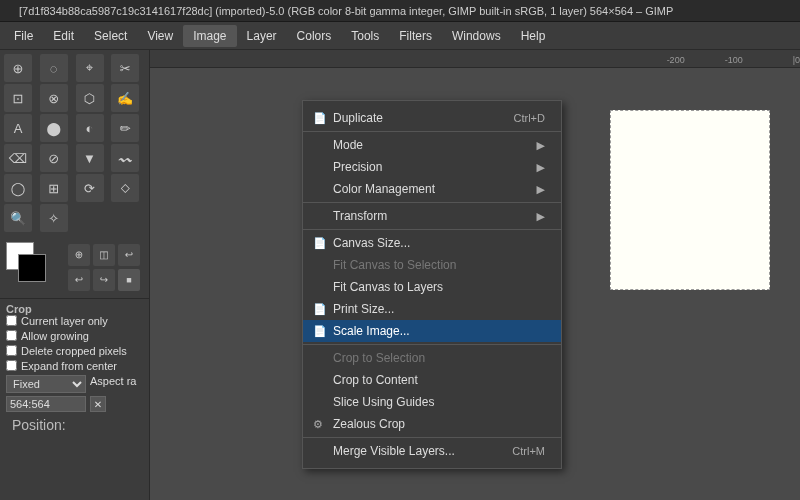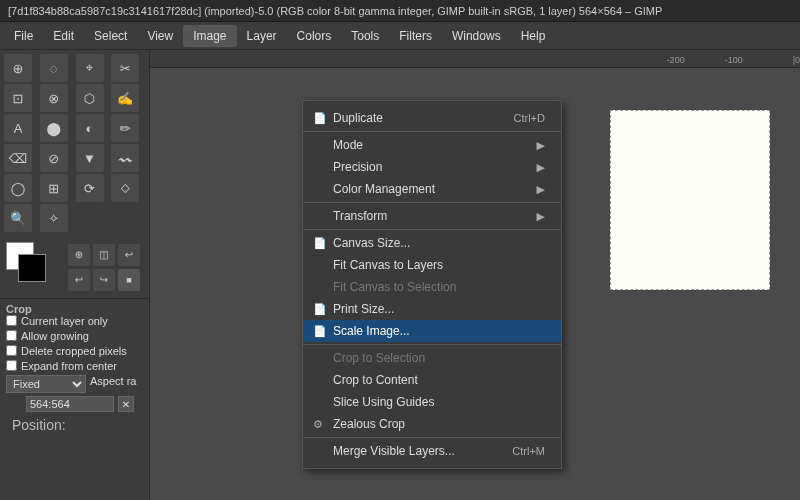--- a/index.html
+++ b/index.html
@@ -13,21 +13,21 @@
       overflow: hidden;
       position: relative;
     }
 
     
     #title-bar {
       background: #2b2b2b;
       height: 22px;
       display: flex;
       align-items: center;
-      padding: 0 8px;
+      padding: 0 19px;
       font-size: 11px;
       color: #ccc;
       border-bottom: 1px solid #1a1a1a;
     }
 
     
     #menu-bar {
       background: #3c3c3c;
       height: 28px;
       display: flex;
@@ -342,21 +342,21 @@
       <div class="option-row">
         <select class="option-select">
           <option>Fixed</option>
           <option>Aspect ratio</option>
           <option>Width</option>
           <option>Height</option>
         </select>
         <span>Aspect ra</span>
       </div>
       <div class="option-row">
-        <input class="option-input" type="text" style="width: 88px; margin-left: 20px;" value="564:564">
+        <input class="option-input" type="text" style="width: 80px;" value="564:564">
         <div class="clear-btn">✕</div>
       </div>
       <div class="position-label">Position:</div>
     </div>
   </div>
 
   <div id="canvas-area">
 
     <div id="ruler-top">
       <span style="margin-right:40px;">-200</span>
@@ -396,25 +396,25 @@
           <span>Transform</span>
           <span class="drop-item-arrow submenu-arrow">▶</span>
         </div>
       </div>
 
       <div class="menu-section">
         <div class="drop-item">
           <span class="drop-item-icon">📄</span>
           <span>Canvas Size...</span>
         </div>
-        <div class="drop-item">
-          <span>Fit Canvas to Layers</span>
-        </div>
         <div class="drop-item disabled">
           <span>Fit Canvas to Selection</span>
+        </div>
+        <div class="drop-item">
+          <span>Fit Canvas to Layers</span>
         </div>
         <div class="drop-item">
           <span class="drop-item-icon">📄</span>
           <span>Print Size...</span>
         </div>
         <div class="drop-item highlighted">
           <span class="drop-item-icon">📄</span>
           <span>Scale Image...</span>
         </div>
       </div>

